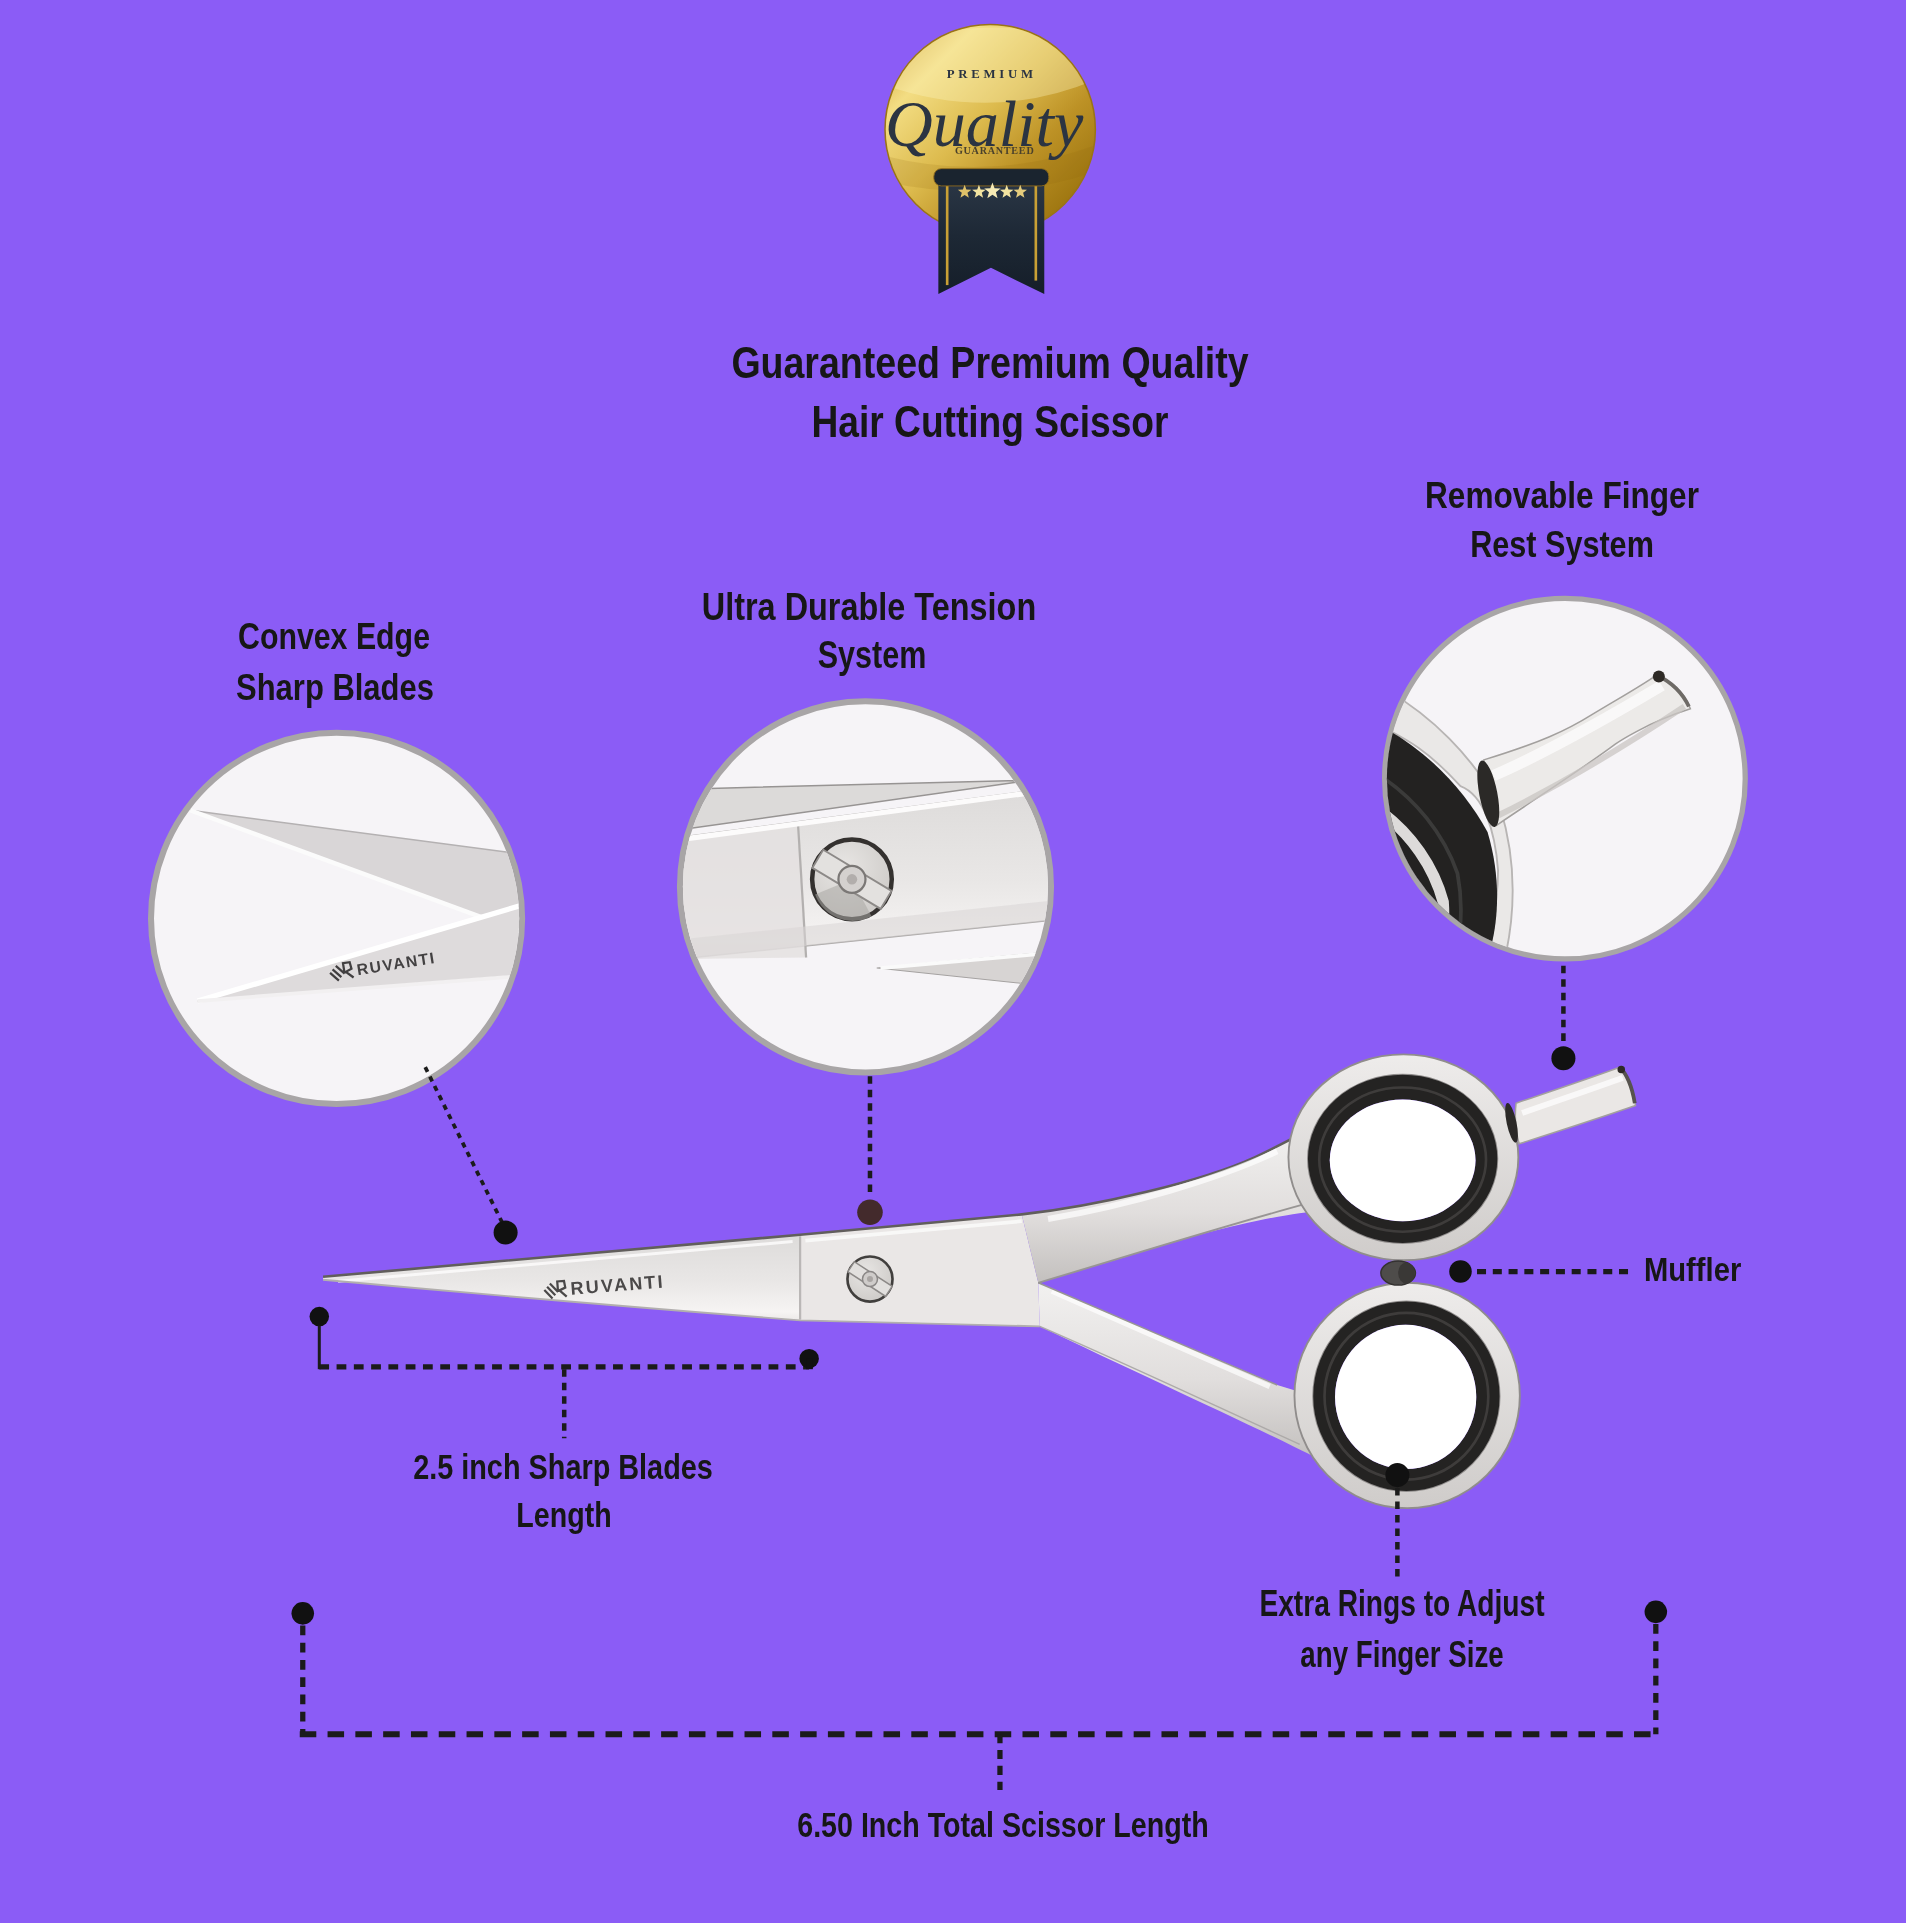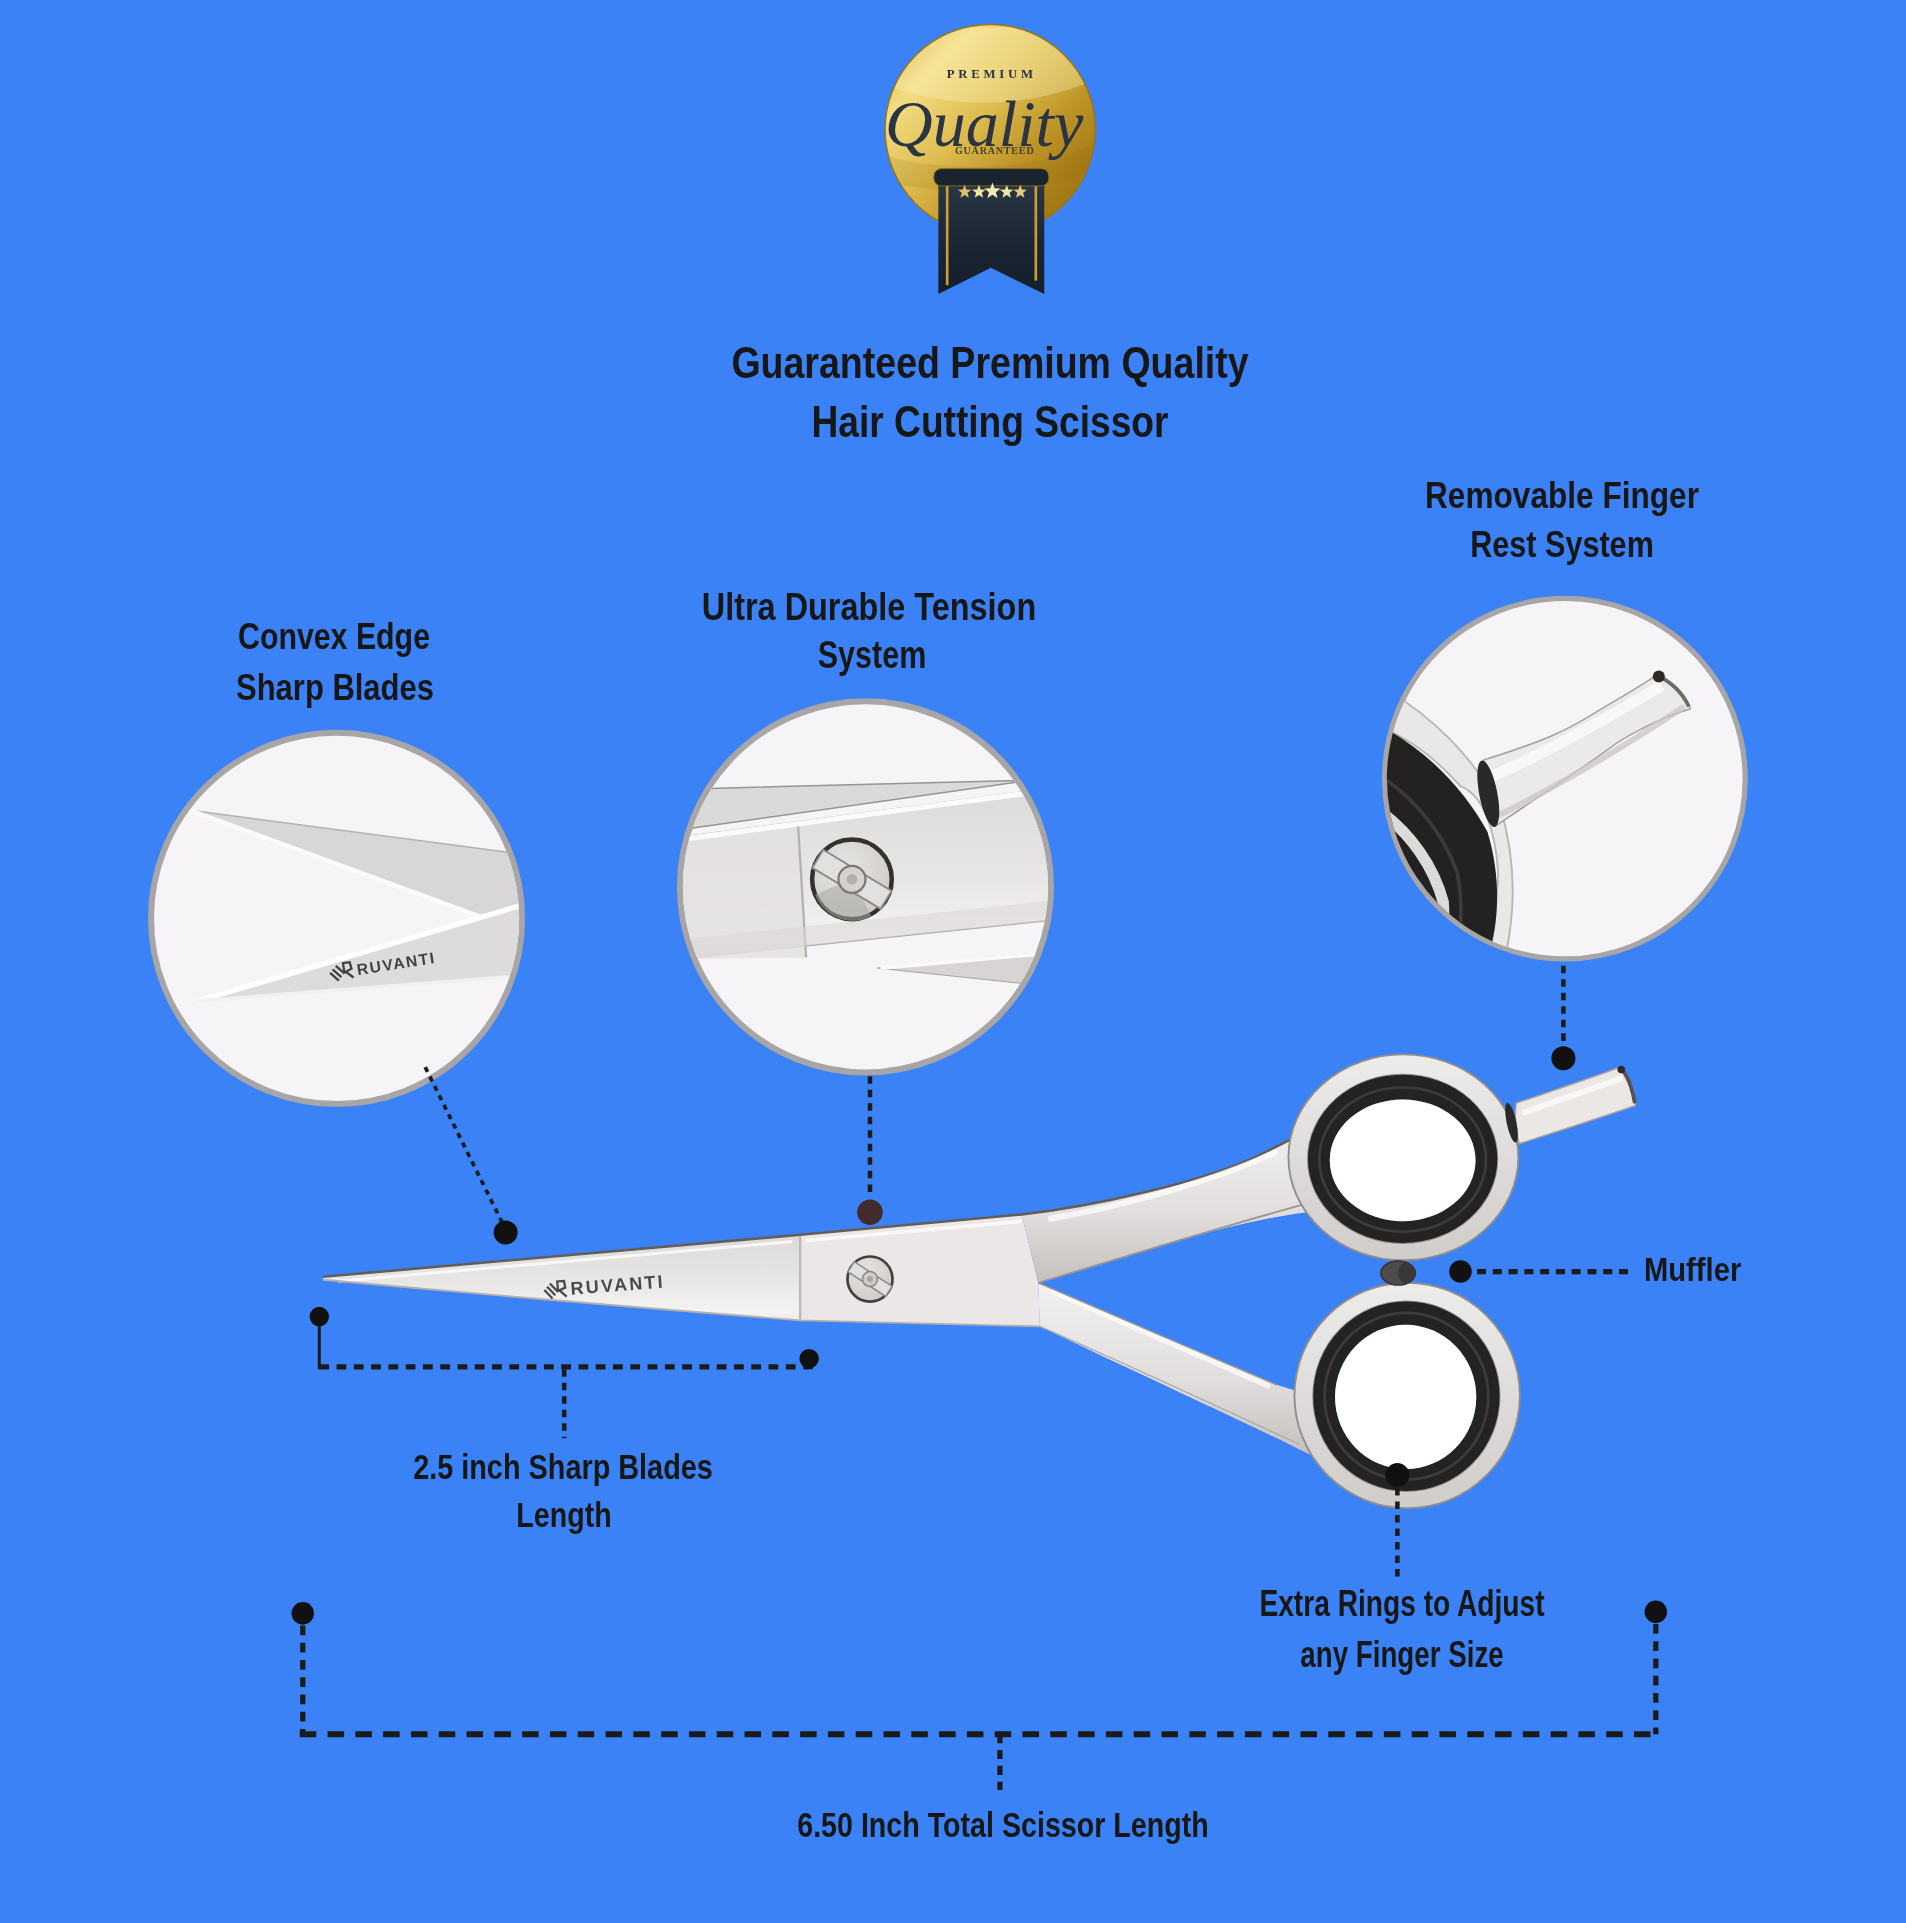--- a/index.html
+++ b/index.html
@@ -1,15 +1,15 @@
 <!DOCTYPE html>
 <html style="font-size:12px"><head><meta charset="utf-8">
 <style>
 html,body{margin:0;padding:0;background:#ffffff;}
-#page{position:relative;width:1906px;height:1924px;background:#3b82f6;overflow:hidden;
+#page{position:relative;width:1906px;height:1924px;background:#8b5cf6;overflow:hidden;
   font-family:"Liberation Sans",sans-serif;}
 .t{position:absolute;font-weight:bold;color:#171717;white-space:nowrap;
    transform:translateX(-50%);line-height:1.1171;}
 svg{position:absolute;left:0;top:0;}
 </style></head>
 <body>
 <div id="page">
 <svg width="1906" height="1924" viewBox="0 0 2537 2560">
 <defs>
 <linearGradient id="gold" x1="0" y1="0" x2="1" y2="1">

